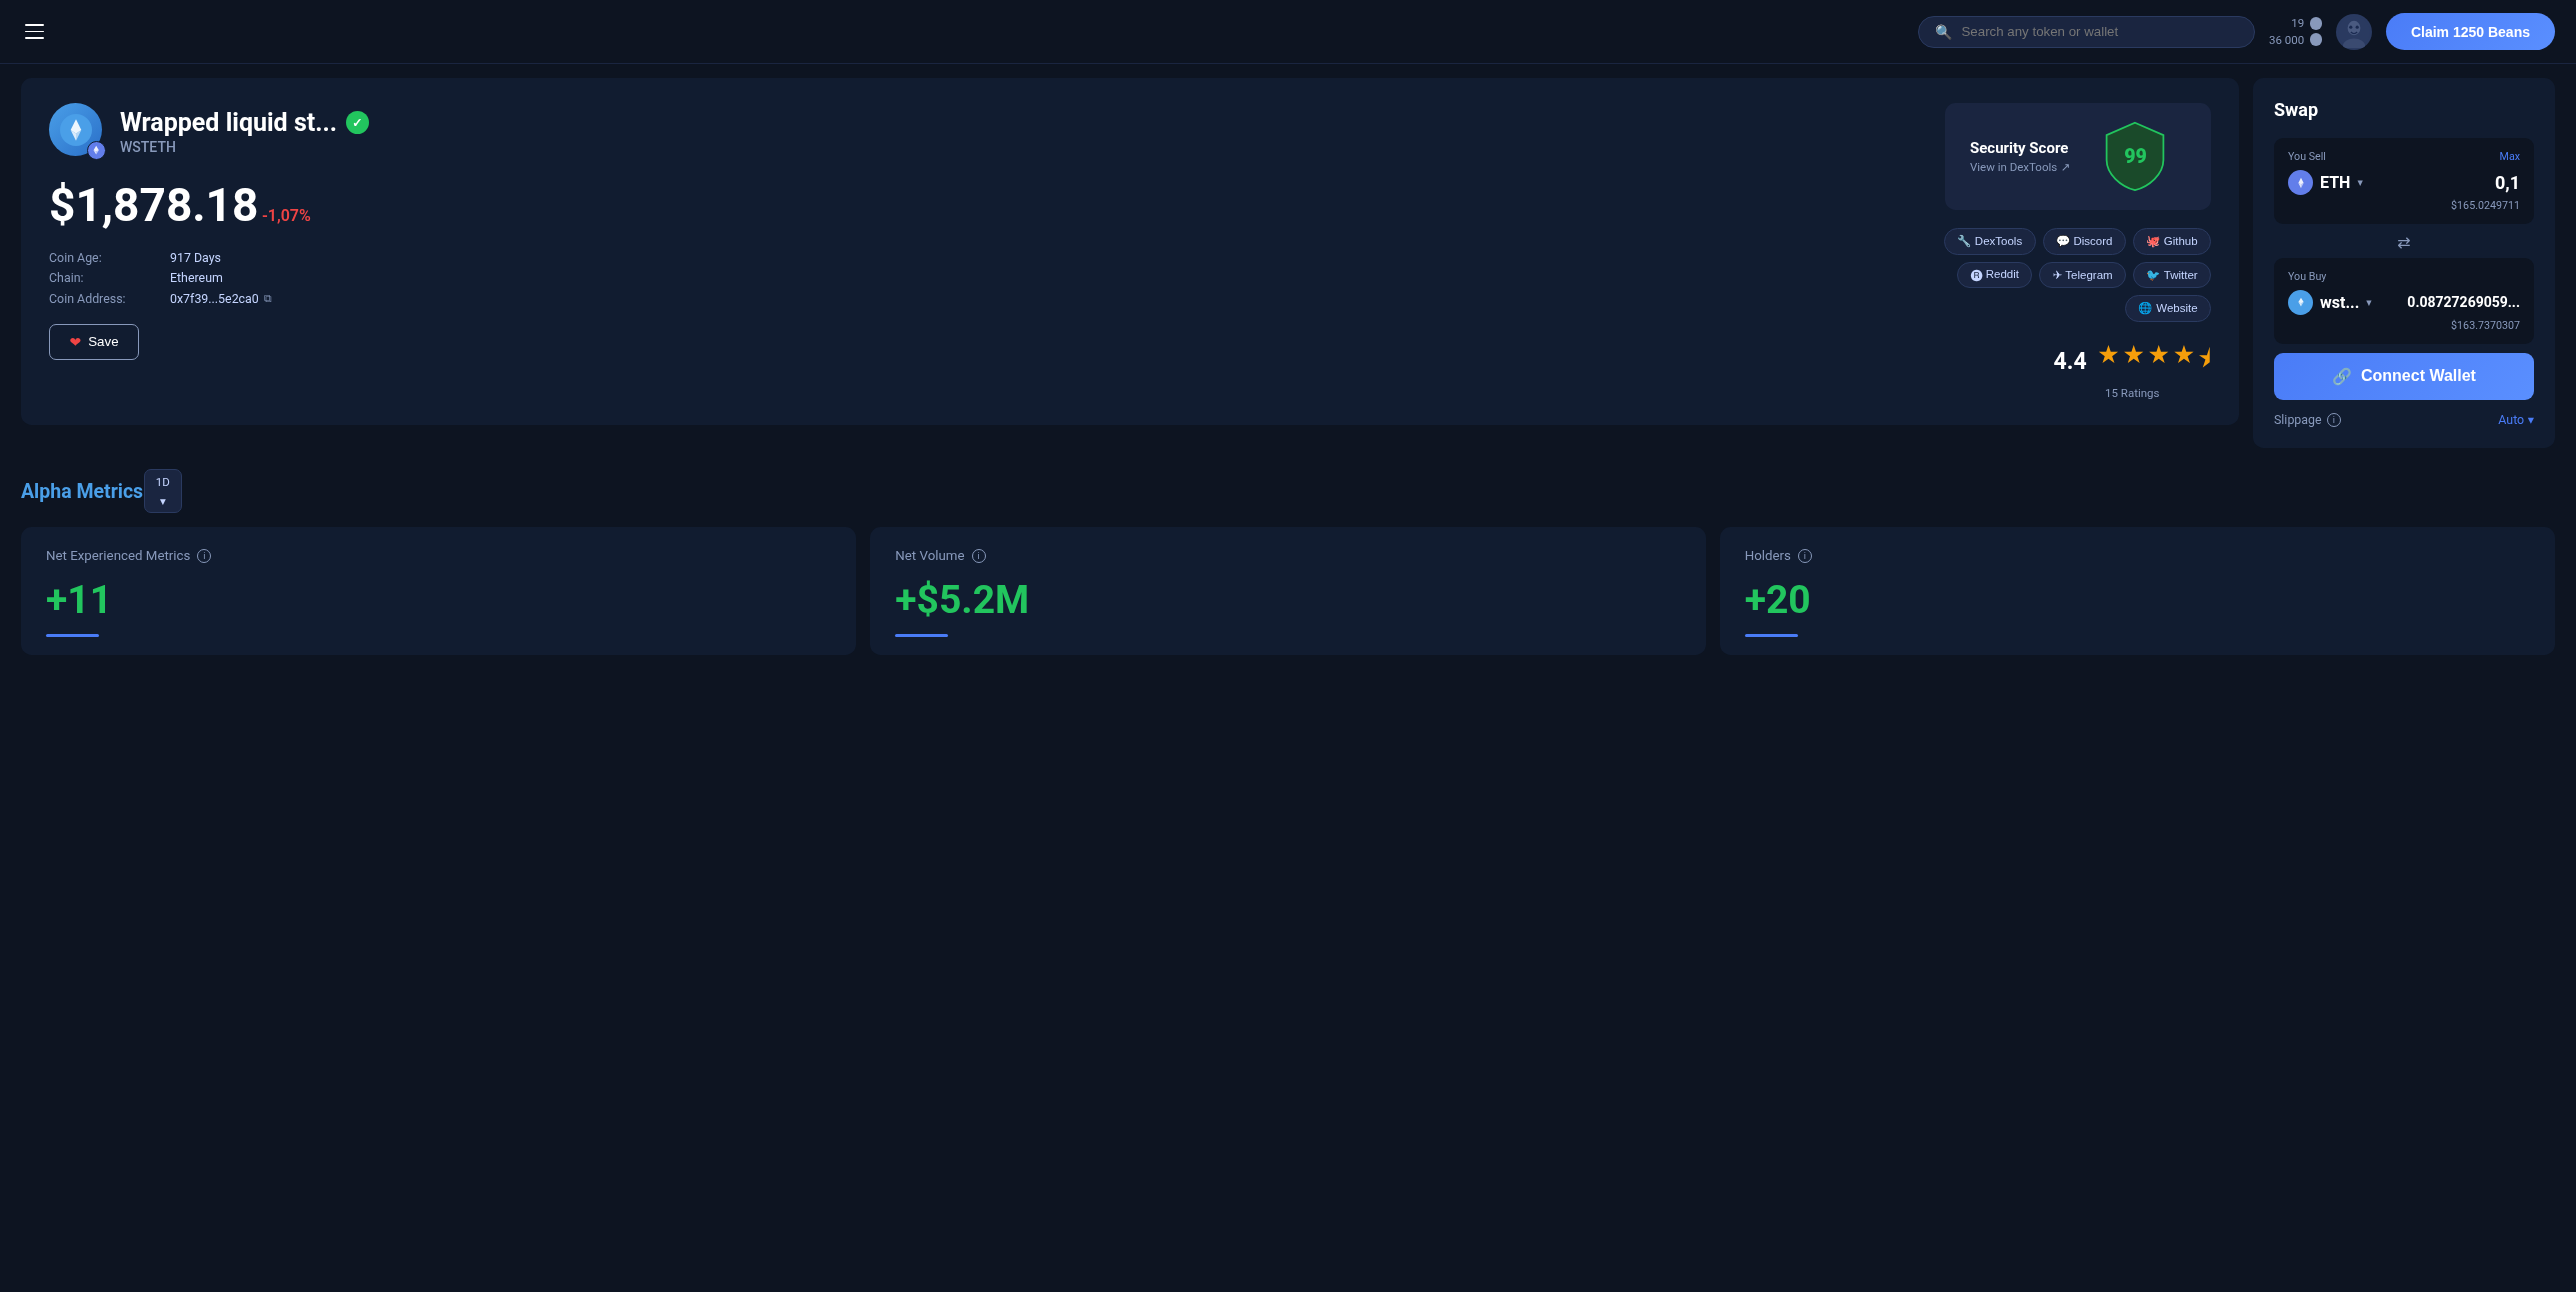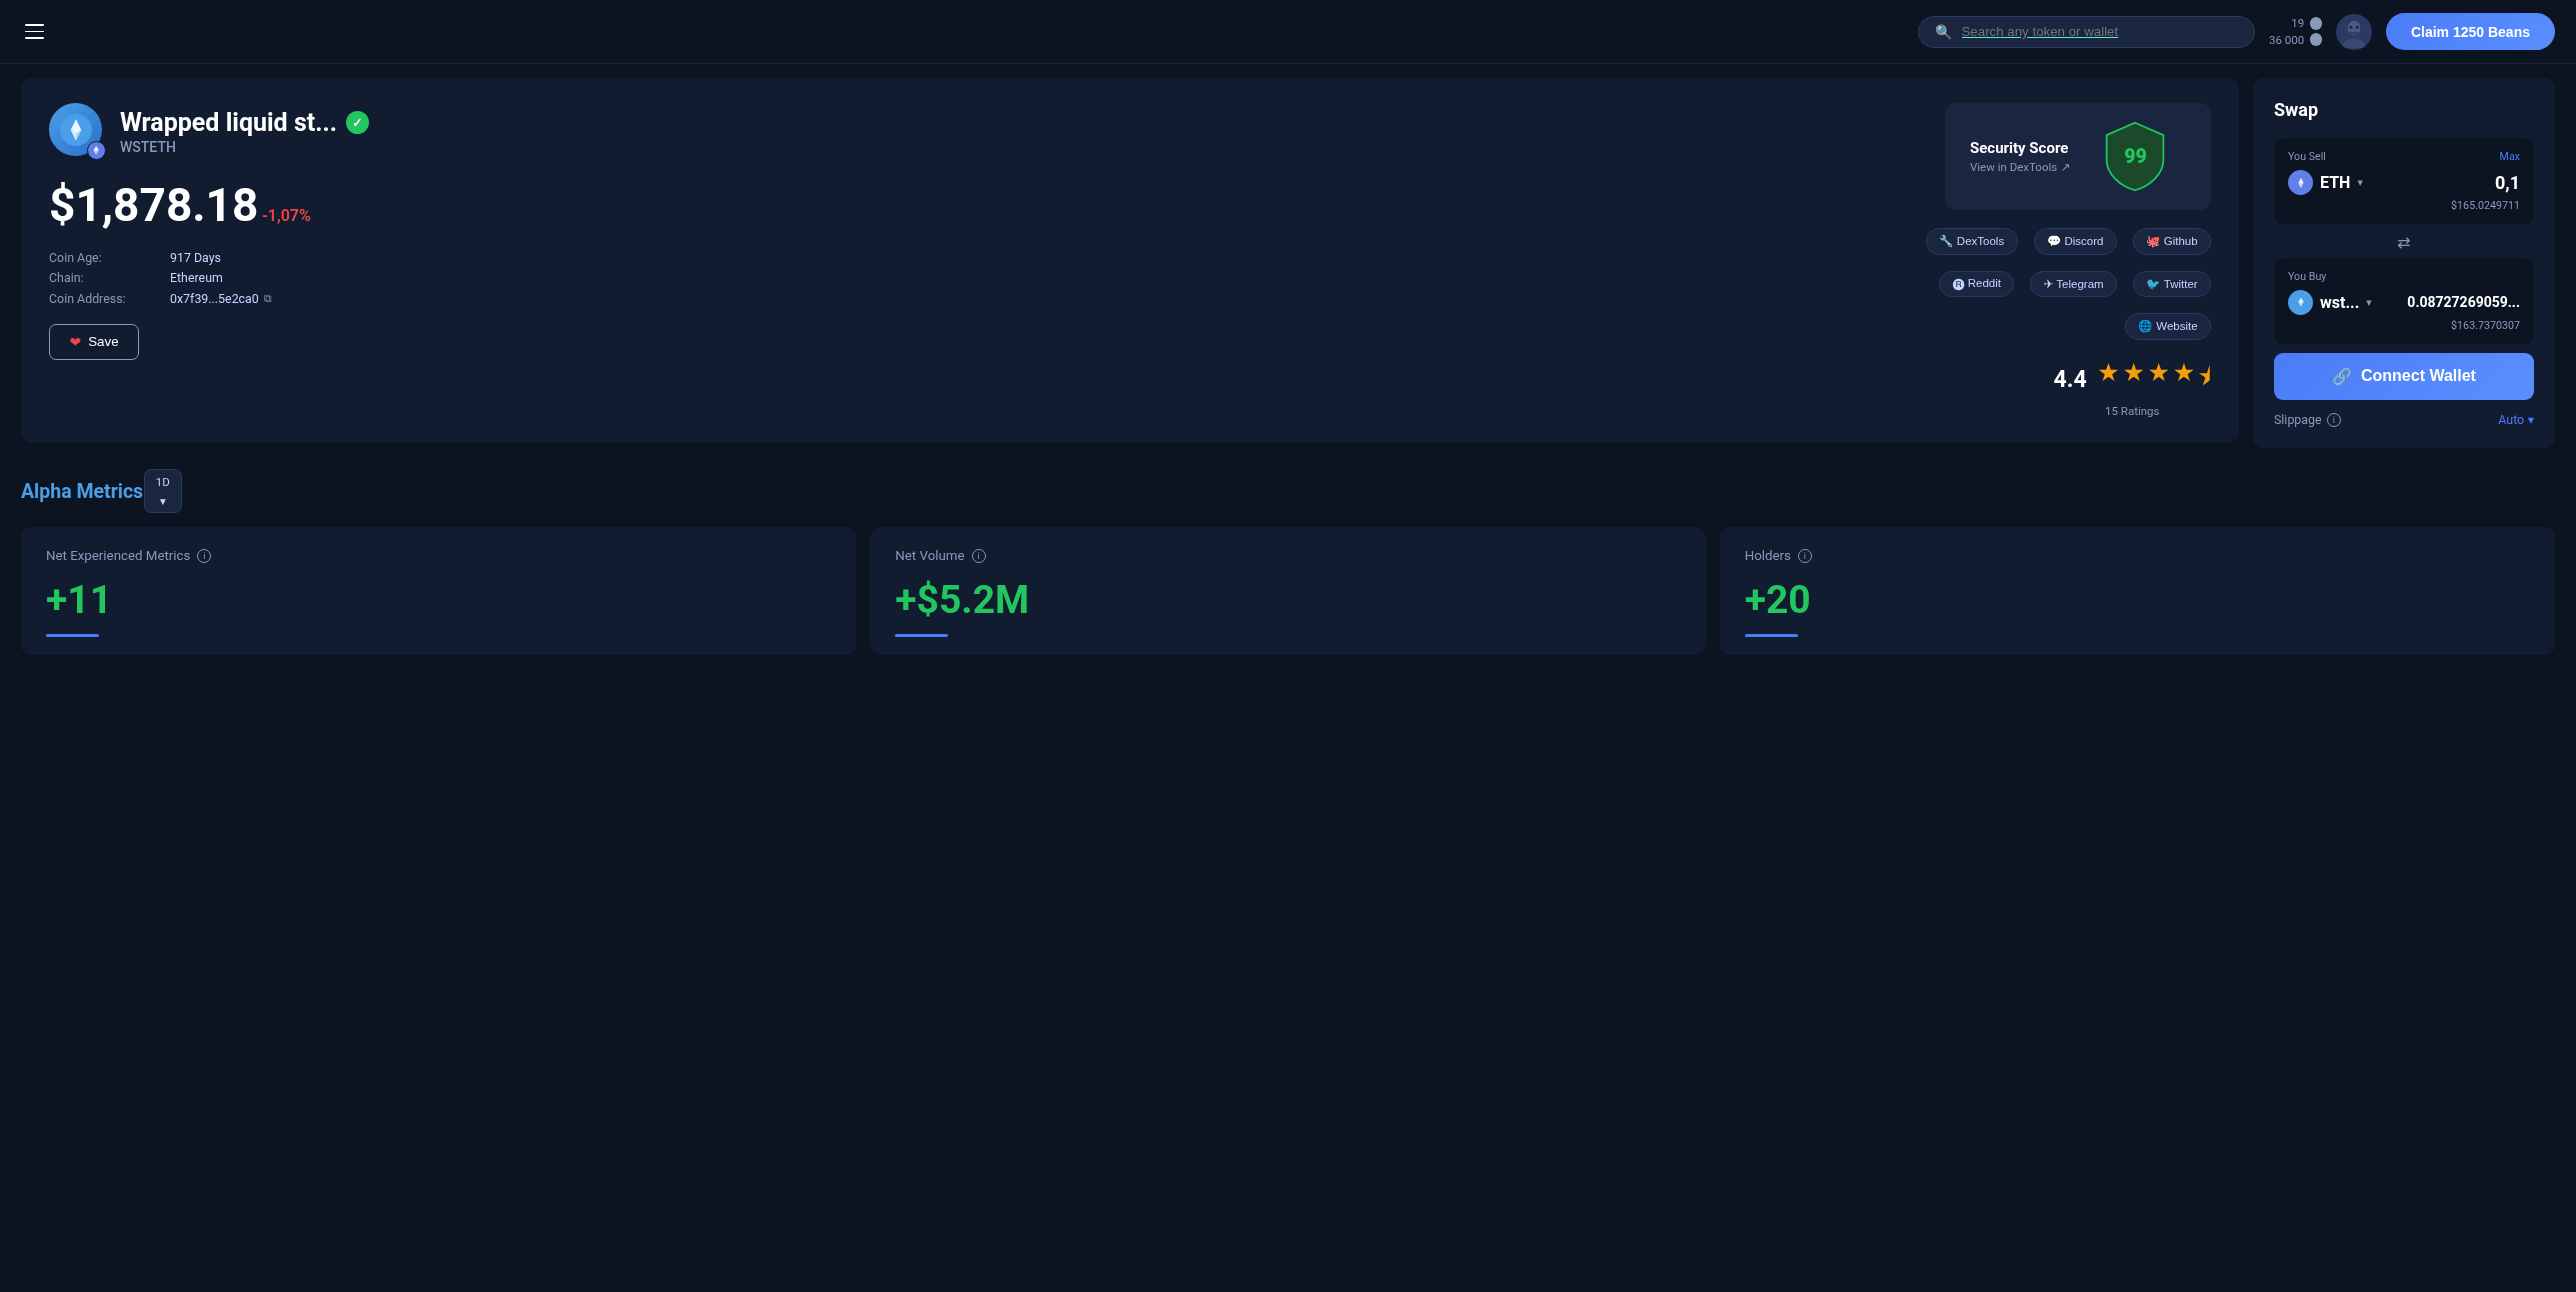--- a/index.html
+++ b/index.html
@@ -55,21 +55,20 @@
       gap: 9px;
       width: 337px;
     }
     .search-bar input {
       background: transparent;
       border: none;
       outline: none;
       color: #5eead4;
       font-size: 13.3px;
       width: 100%;
-      text-decoration: underline;
     }
     .search-icon {
       color: #8899bb;
       font-size: 14px;
     }
     .stats-area {
       display: flex;
       flex-direction: column;
       align-items: flex-end;
       font-size: 11.5px;
@@ -295,21 +294,21 @@
     }
     .shield-score {
       position: absolute;
       font-size: 19.5px;
       font-weight: 900;
       color: #22c55e;
     }
     .social-links {
       display: flex;
       flex-wrap: wrap;
-      gap: 16px;
+      gap: 7px;
       justify-content: flex-end;
       max-width: 320px;
     }
     .social-btn {
       background: #1a2540;
       border: 0.9px solid #2a3a60;
       border-radius: 18px;
       color: #c5d5ff;
       padding: 5.3px 12.4px;
       font-size: 11.5px;

